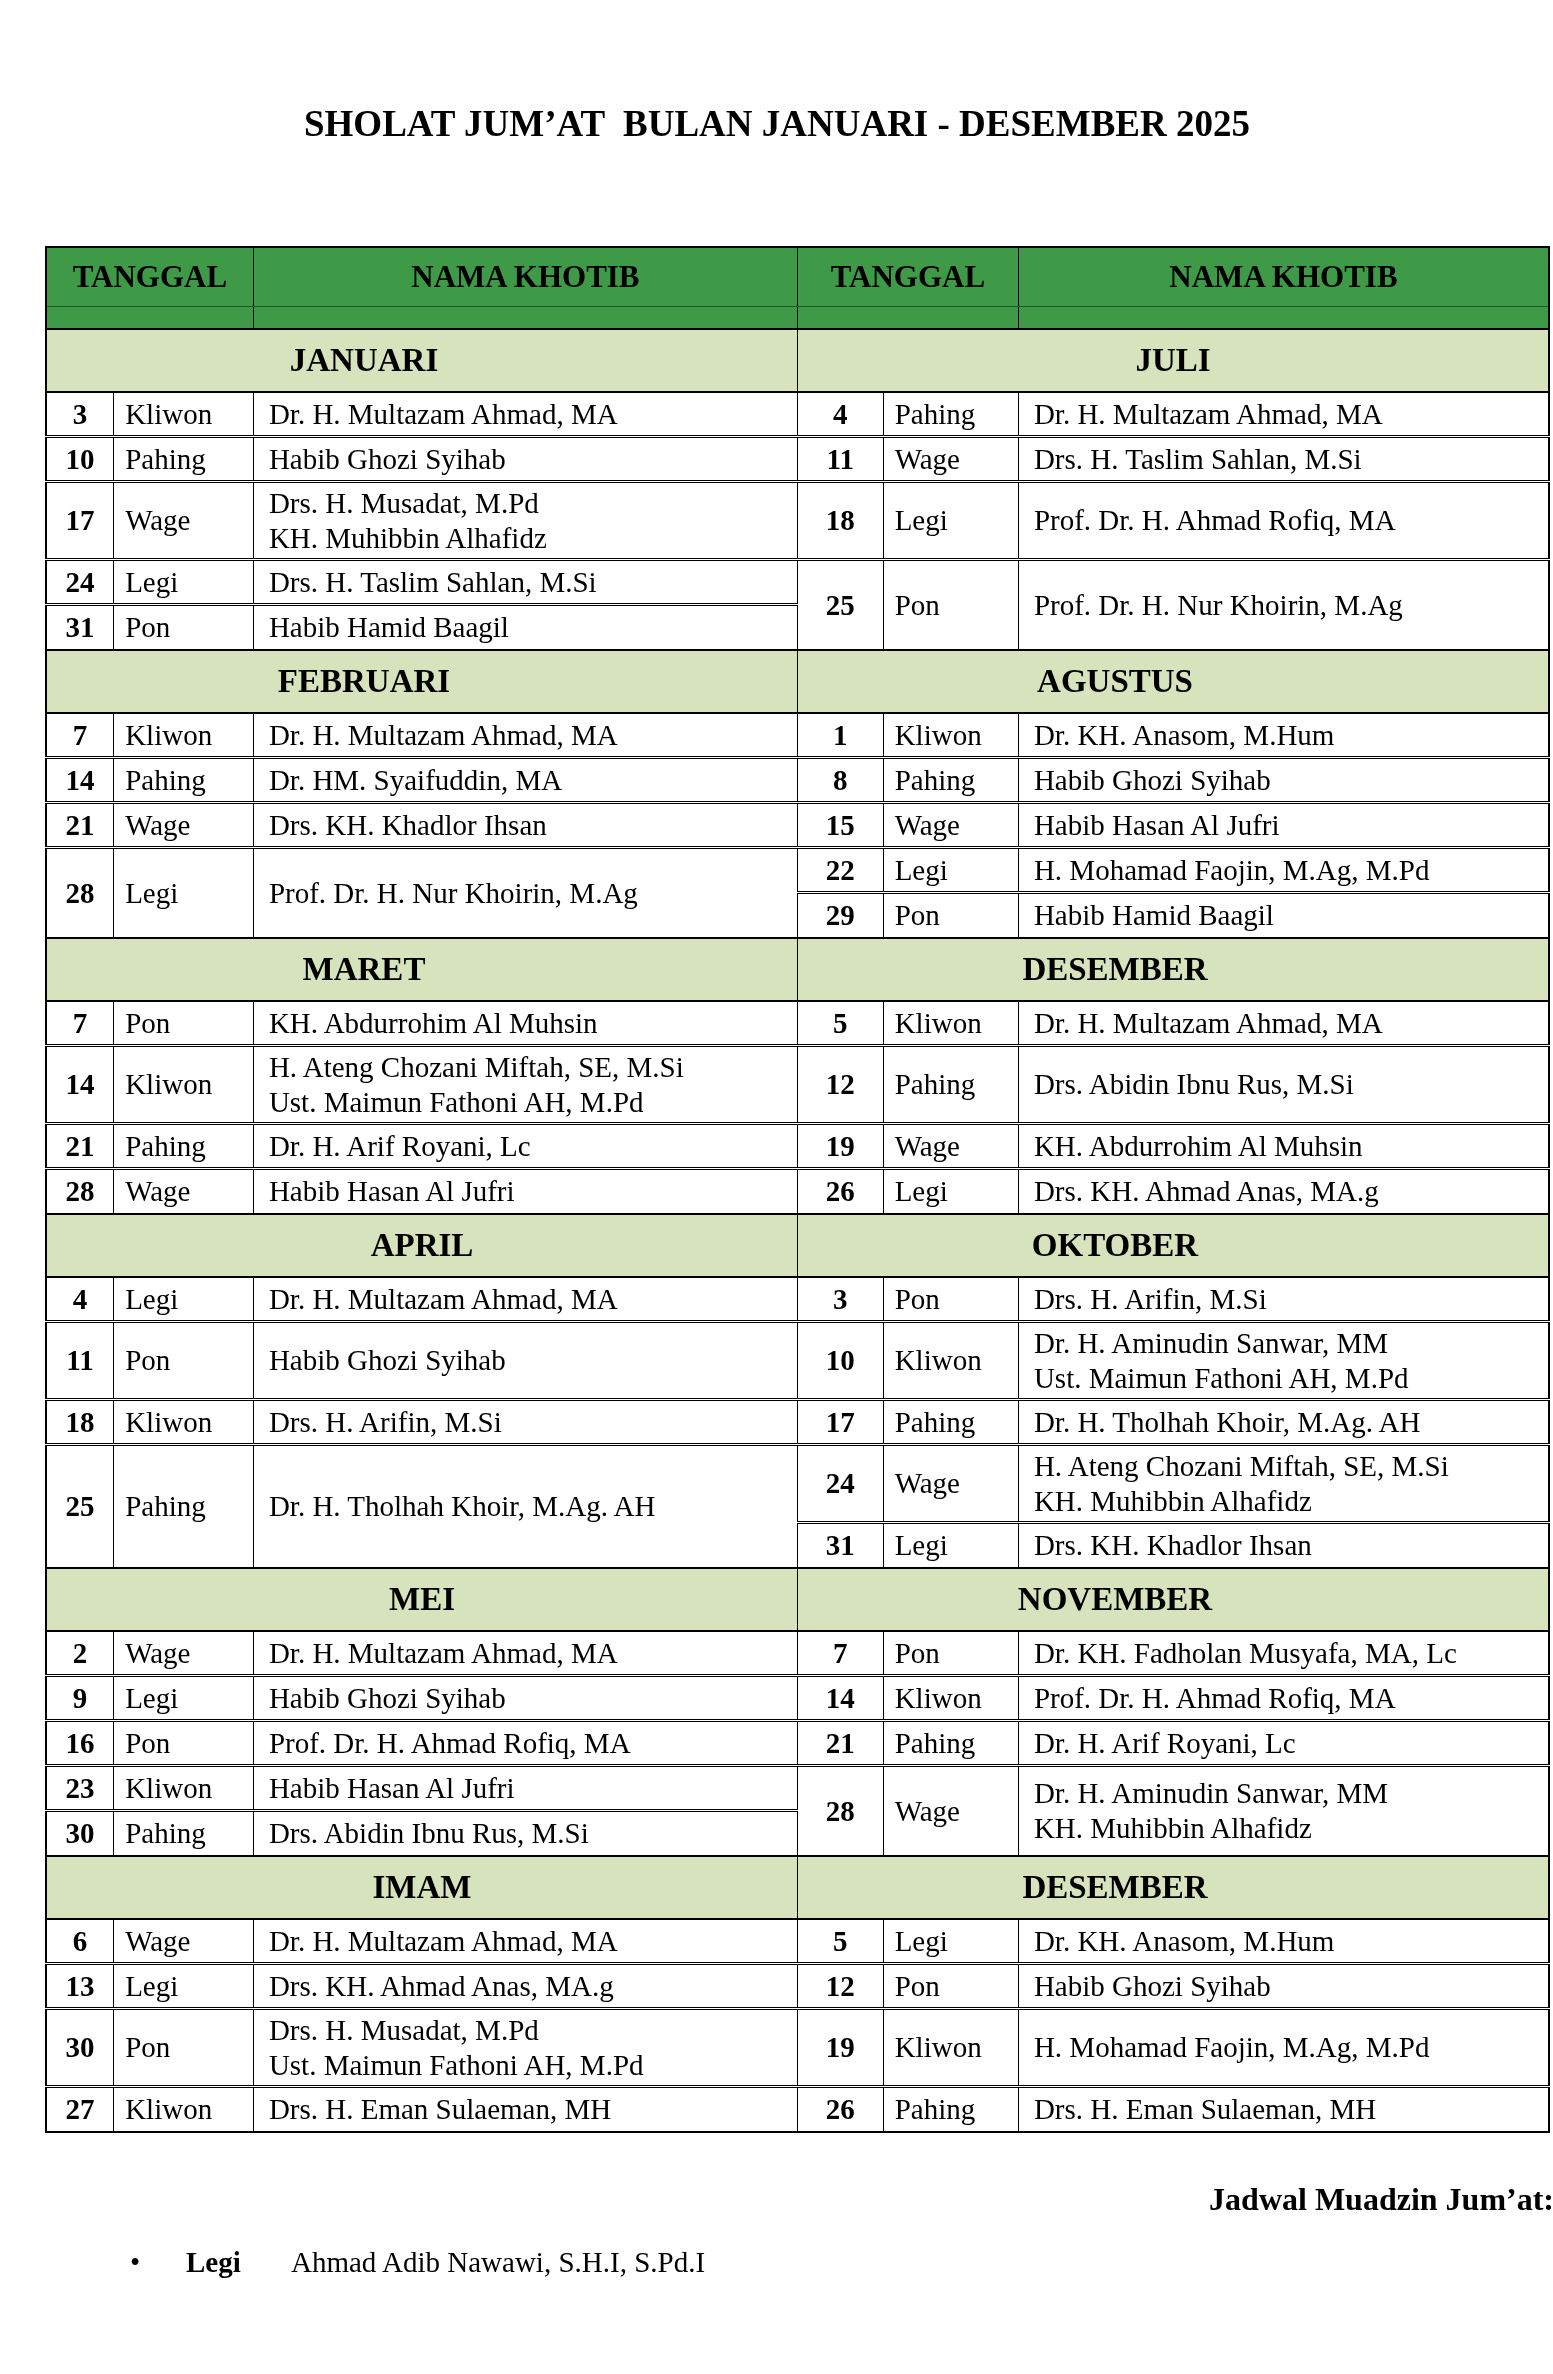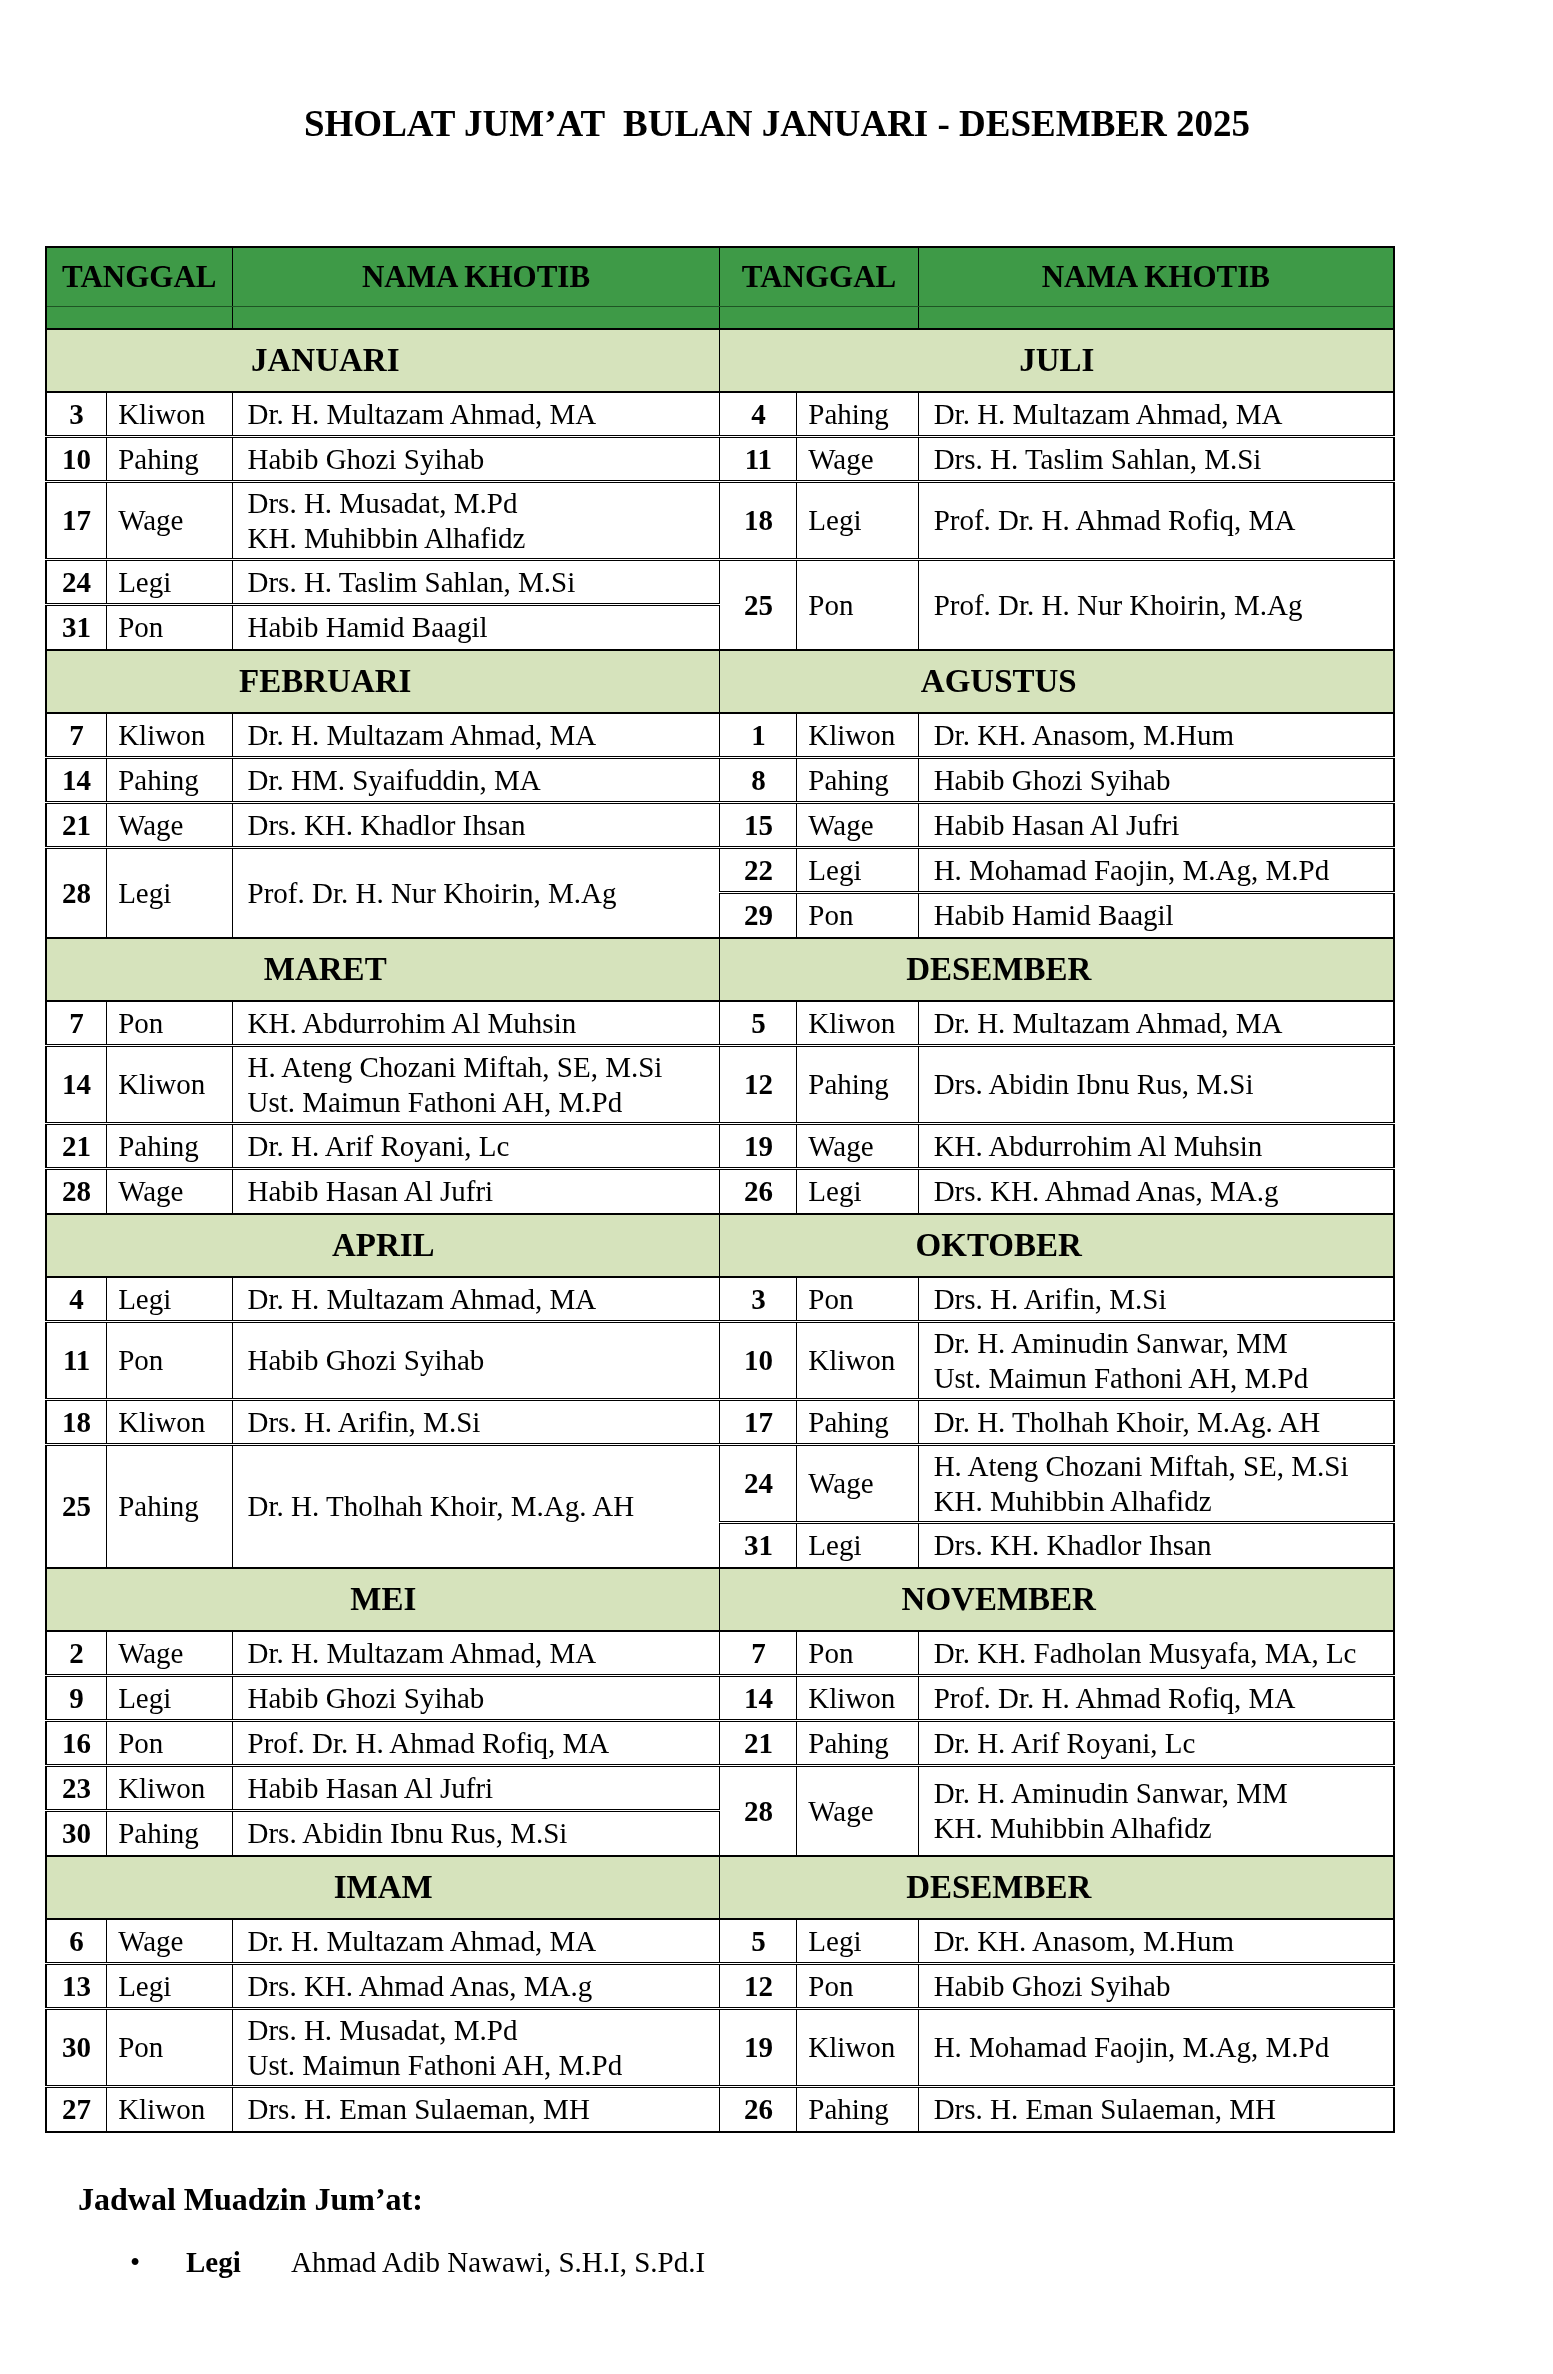--- a/index.html
+++ b/index.html
@@ -7,21 +7,21 @@
     --band-green:#d6e3bc;
     --ink:#000000;
   }
   html,body{margin:0;padding:0;}
   body{
     width:1554px;height:2375px;overflow:hidden;background:#ffffff;color:var(--ink);
     font-family:"Liberation Serif","DejaVu Serif",serif;
   }
   .title{ text-align:center;font-weight:bold;font-size:37px;line-height:1.18;margin-top:15px;white-space:pre; }
   table.sched{
-    table-layout:fixed;width:1350px;margin:13px 0 0 45px;
+    table-layout:fixed;width:1505px;margin:13px 0 0 45px;
     border-collapse:collapse;border:2.8px solid var(--ink);
   }
   th,td{ border-left:1.9px solid var(--ink);border-right:1.9px solid var(--ink);vertical-align:middle;overflow:hidden; }
   thead th.main{
     background:var(--header-green);height:56px;font-size:31px;font-weight:bold;text-align:center;
     border-bottom:1.9px solid #1e5524;
   }
   thead td.strip{ background:var(--header-green);height:18.6px;border-bottom:2.8px solid var(--ink); }
   tr.band td{
     background:var(--band-green);height:59px;font-weight:bold;font-size:33px;text-align:center;
@@ -30,21 +30,21 @@
   .band-label{display:inline-block;}
   .band-label.shifted{transform:translateX(-58px);}
   tbody tr.s{height:45px;}
   tbody tr.t{height:78px;}
   tbody td{border-bottom:3.7px double var(--ink);font-size:29px;}
   tbody td.sec-end{border-bottom:2.8px solid var(--ink);}
   td.c-date{text-align:center;font-weight:bold;}
   td.c-pas{text-align:left;padding-left:11px;}
   td.c-name{text-align:left;padding-left:15px;}
   td.c-name .line{line-height:35px;}
-  .muadzin-heading{ font-weight:bold;font-size:32px;margin:48px 0 0 78px; }
+  .muadzin-heading{ font-weight:bold;font-size:32px;margin:48px 0 0 78px;text-align:right; }
   ul.muadzin-list{ list-style:none;margin:24px 0 0 0;padding:0; }
   ul.muadzin-list li{ display:flex;align-items:baseline;padding-left:130px;line-height:40px;font-size:29px; }
   .bullet{width:56px;font-size:29px;}
   .mday{width:105px;font-weight:bold;}
 </style>
 </head>
 <body>
 
 <div>
 

